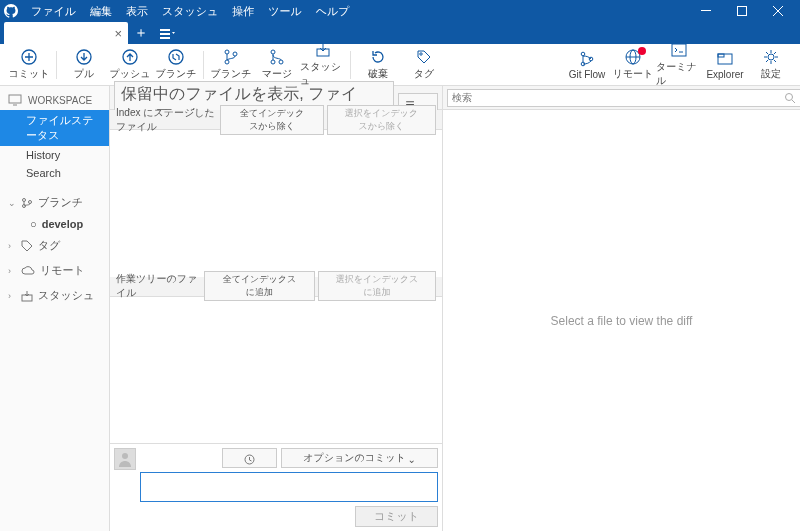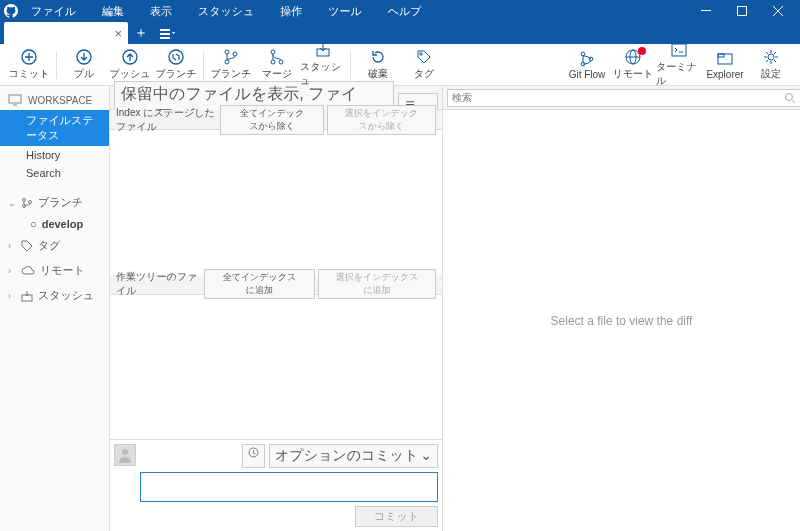--- a/index.html
+++ b/index.html
@@ -1,19 +1,19 @@
 <!DOCTYPE html>
 <html><head>
 <meta charset="utf-8">
 <style>
 * { margin:0; padding:0; box-sizing:border-box; font-family:"Yu Gothic UI","Meiryo",sans-serif; }
 body { width:800px; height:531px; overflow:hidden; background:#fff; font-size:11px; color:#333; }
 .titlebar { height:22px; background:#0f58a4; color:#fff; display:flex; align-items:center; padding:0 4px; }
 .titlebar .logo { width:14px; height:14px; margin-right:6px; }
-.titlebar .menu { display:flex; gap:12px; }
+.titlebar .menu { display:flex; gap:0; }
 .titlebar .menu span { padding:3px 7px; cursor:default; }
 .titlebar .wincontrols { margin-left:auto; display:flex; }
 .titlebar .wincontrols div { width:36px; height:22px; display:flex; align-items:center; justify-content:center; }
 .tabbar { height:22px; background:#0f58a4; display:flex; align-items:stretch; }
 .tab { background:#fff; color:#333; width:124px; display:flex; align-items:center; padding:0 6px; font-size:11px; border-top-left-radius:2px; border-top-right-radius:2px; margin-left:4px; }
 .tab .close { margin-left:auto; color:#666; font-size:13px; }
 .tabbar .addtab,.tabbar .droptab { width:26px; color:#fff; display:flex; align-items:center; justify-content:center; font-size:14px; }
 .toolbar { height:42px; background:#fff; border-bottom:1px solid #ddd; display:flex; align-items:center; padding:0 6px; }
 .tbtn { display:flex; flex-direction:column; align-items:center; justify-content:center; width:46px; height:40px; color:#0f58a4; position:relative; }
 .tbtn .ico { height:18px; display:flex; align-items:center; justify-content:center; }
@@ -40,21 +40,21 @@
 .stagebody { flex:1; background:#fff; }
 .right { flex:1; display:flex; flex-direction:column; }
 .searchbar { height:24px; border-bottom:1px solid #ddd; display:flex; align-items:center; padding:0 4px; background:#f5f5f5; }
 .searchinput { flex:1; border:1px solid #ccc; height:18px; padding:0 4px; font-size:10px; }
 .diffplaceholder { flex:1; display:flex; align-items:center; justify-content:center; color:#999; font-size:12px; }
 .commitarea { border-top:1px solid #ddd; padding:4px; }
 .commitrow1 { display:flex; align-items:flex-start; gap:4px; }
 .avatar { width:22px; height:22px; background:#ddd; border:1px solid #ccc; display:flex; align-items:center; justify-content:center; }
 .commitmsgwrap { flex:1; display:flex; flex-direction:column; gap:2px; }
 .commitopts { display:flex; justify-content:flex-end; gap:4px; margin-bottom:2px; }
-.commitopts .optbtn { border:1px solid #ccc; background:#f8f8f8; font-size:14px; padding:2px 5px; color:#555; display:flex; align-items:flex-start; gap:2px; }
+.commitopts .optbtn { border:1px solid #ccc; background:#f8f8f8; font-size:10px; padding:2px 21px; color:#555; display:flex; align-items:flex-end; gap:2px; }
 .commitmsg { border:1px solid #2a7fd4; height:30px; padding:2px 4px; font-size:11px; resize:none; outline:none; }
 .commitrow2 { display:flex; align-items:center; margin-top:4px; padding-left:28px; gap:4px; }
 .commitrow2 label { font-size:10px; color:#555; display:flex; align-items:center; gap:3px; }
 .commitrow2 .commitbtn { margin-left:auto; border:1px solid #ccc; background:#f0f0f0; color:#999; font-size:11px; padding:2px 18px; }
 svg { display:block; }
 </style>
 </head>
 <body>
 
 <div class="titlebar">

